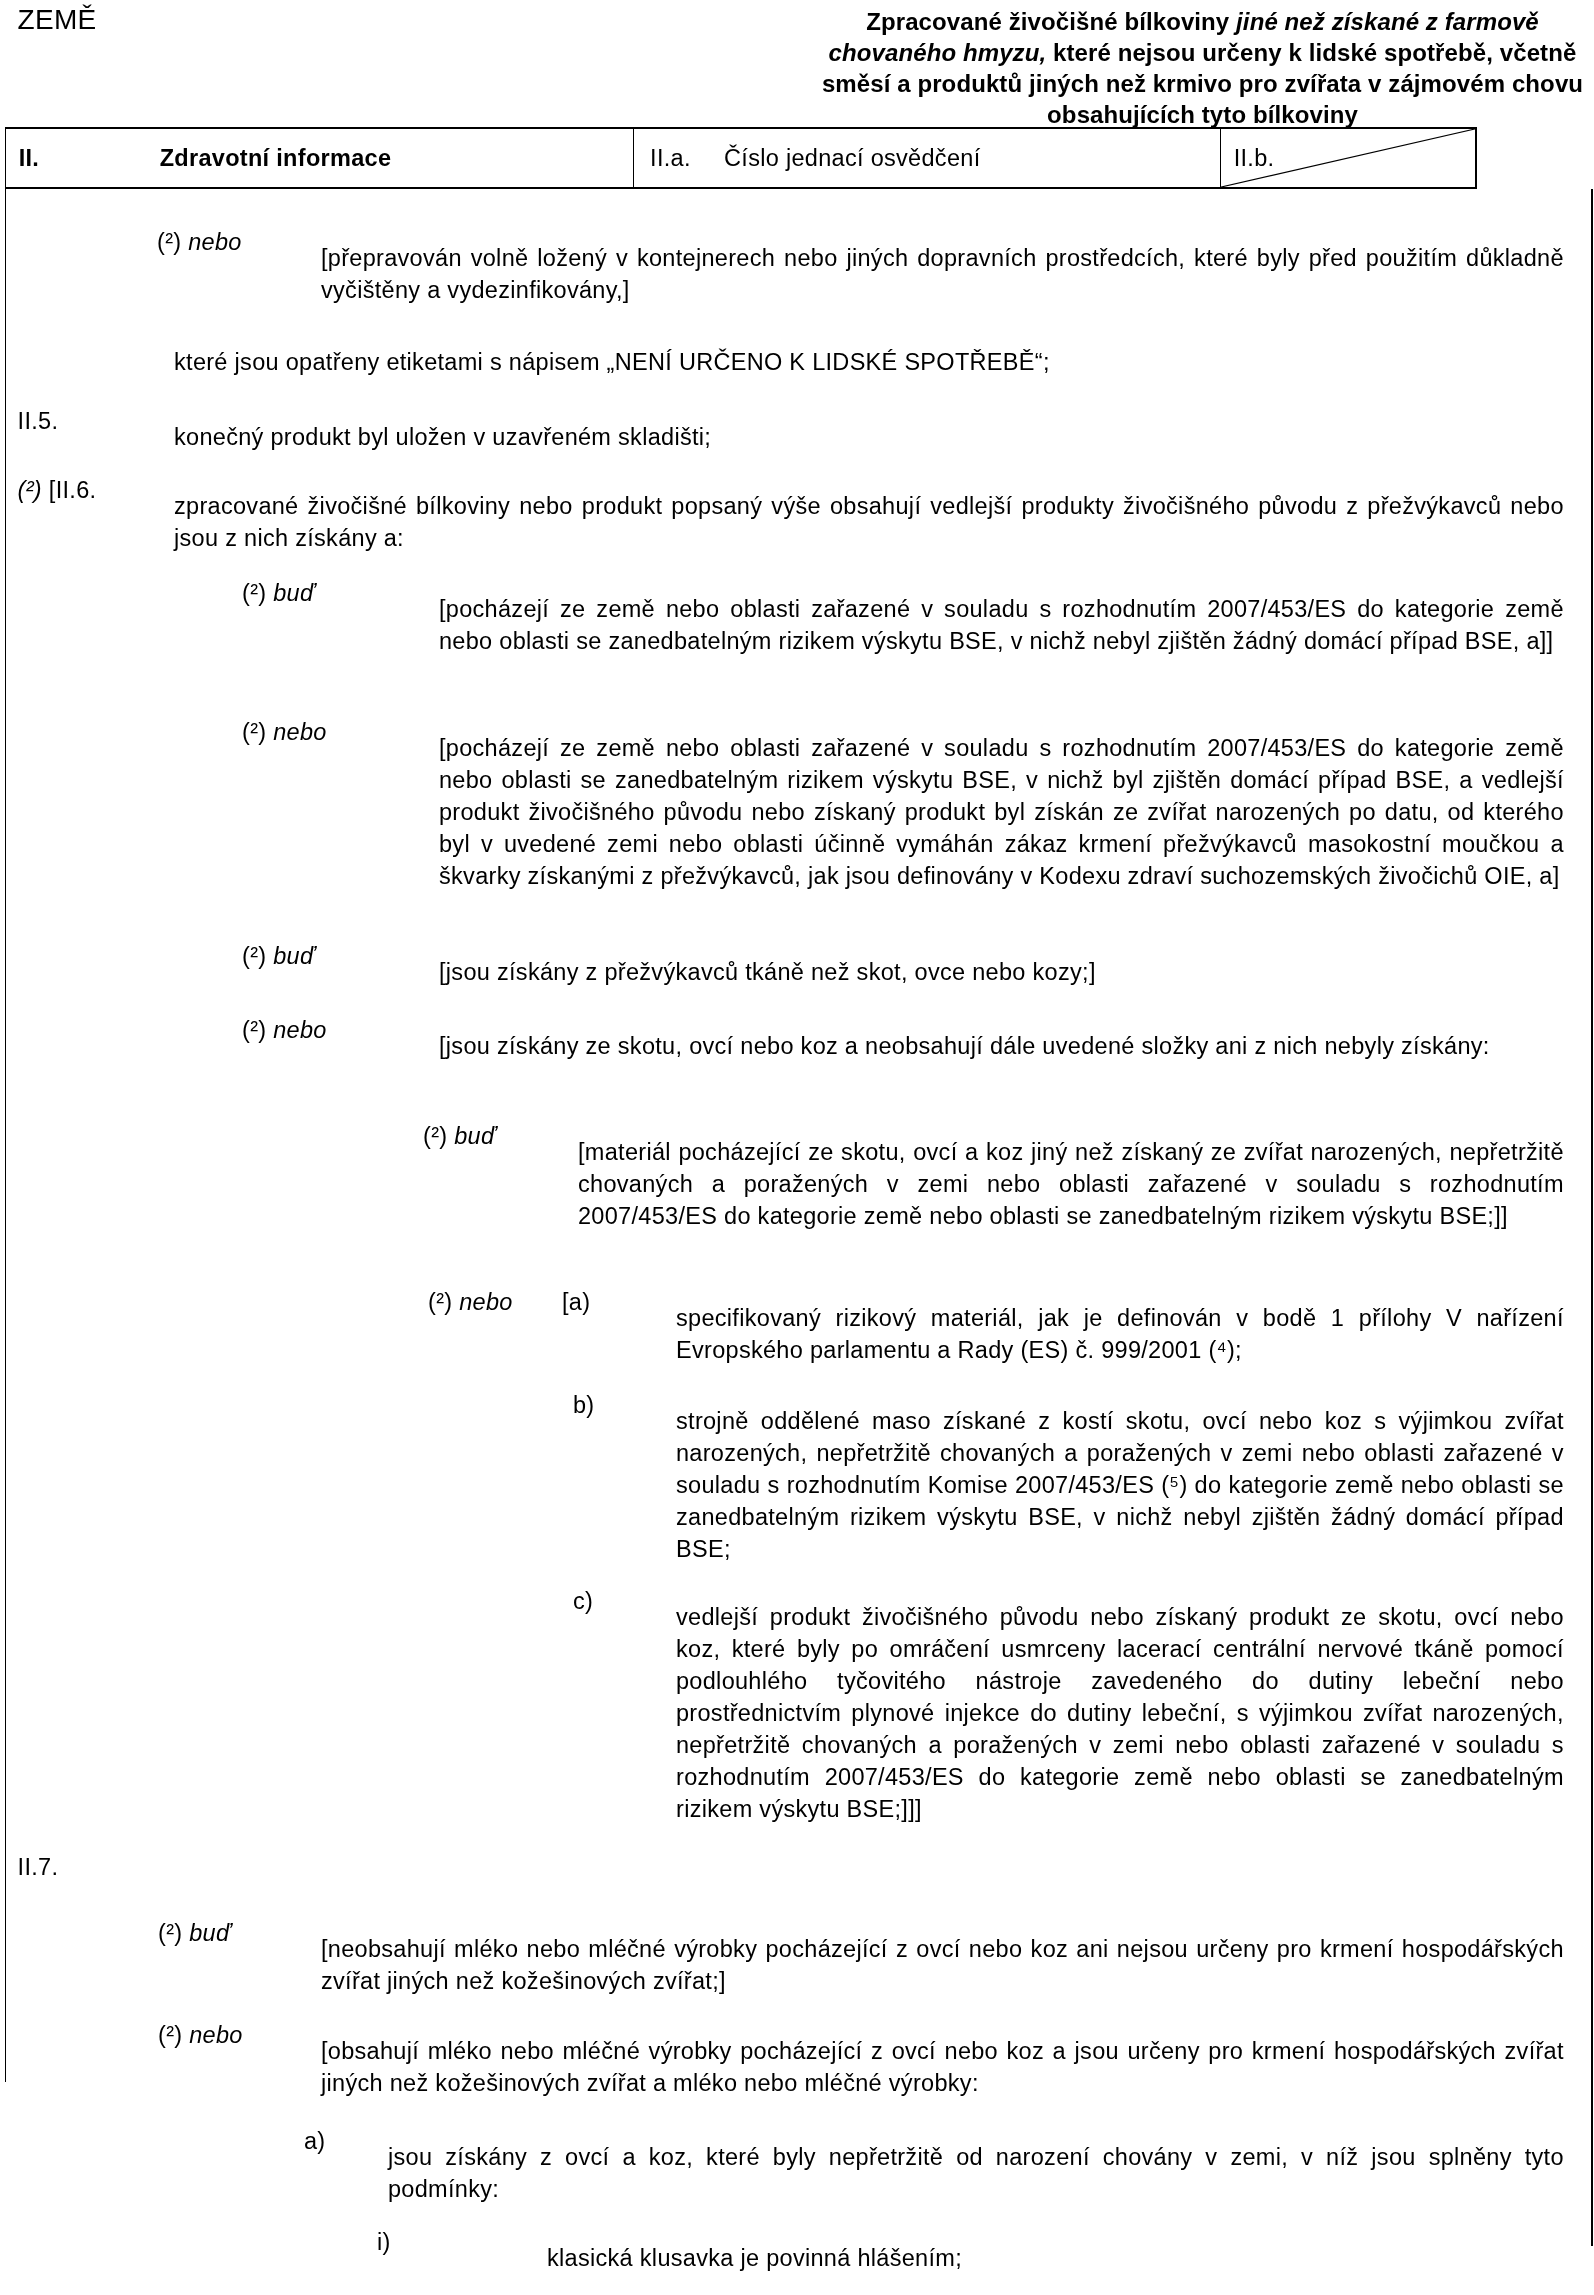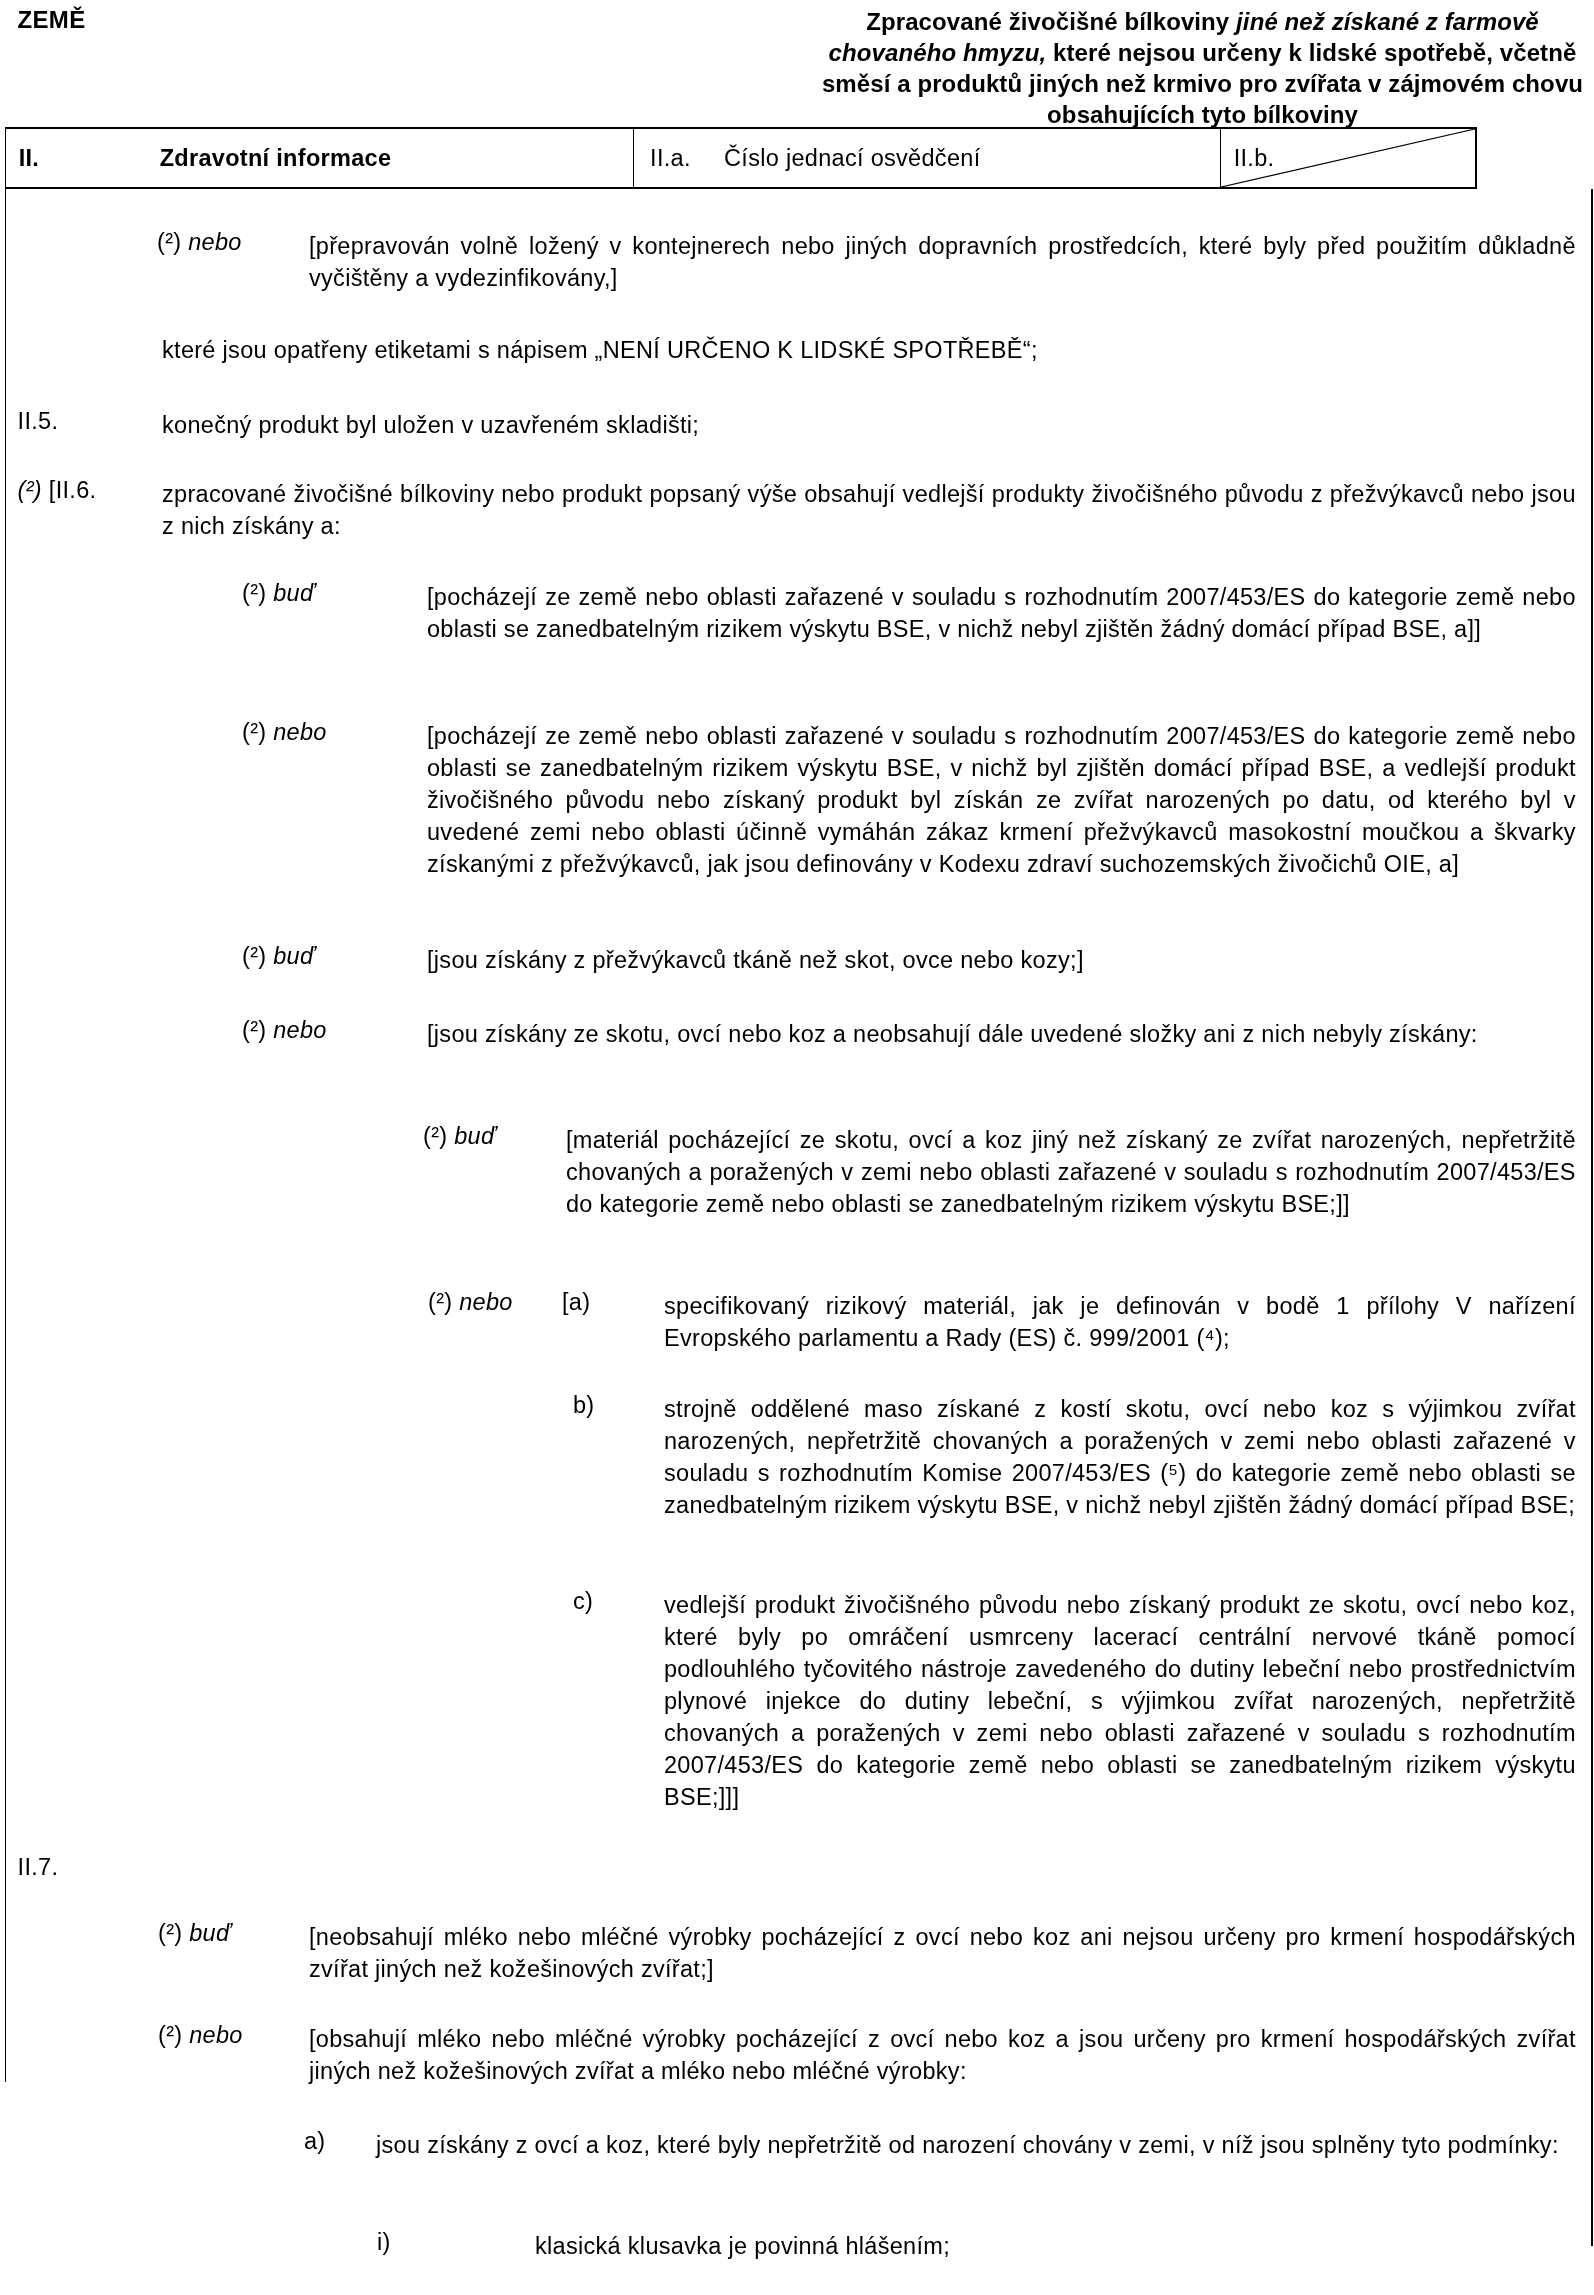--- a/index.html
+++ b/index.html
@@ -11,22 +11,22 @@
     color: #000000;
     font-family: "Liberation Sans", "DejaVu Sans", sans-serif;
     font-size: 23.5px;
     line-height: 32px;
     letter-spacing: 0.3px;
     overflow: hidden;
   }
   .country {
     position: absolute;
     left: 17.6px; top: 5.9px;
-    font-weight: bold;
-    font-size: 24px;
+    font-weight: normal;
+    font-size: 28px;
     line-height: 28px;
   }
   .title {
     position: absolute;
     left: 815px; top: 5.9px;
     width: 775px;
     text-align: center;
     font-weight: bold;
     font-size: 24px;
     line-height: 31px;
@@ -58,21 +58,21 @@
   .cell-3 { flex: 1; padding-left: 13px; border-left: 1.8px solid #000; }
   .diag { position: absolute; left: 0; top: 0; width: 100%; height: 100%; }
   .vline { position: absolute; background: #000; }
   .blk {
     position: absolute;
     left: 0;
     width: 1595px;
     box-sizing: border-box;
     padding-right: 15.2px;
   }
-  .blk .txt { margin: 4px; text-align: justify; }
+  .blk .txt { margin: 16px; text-align: justify; }
   .lbl, .num, .letter { position: absolute; top: 0; white-space: nowrap; }
   .lbl .word { font-style: italic; }
   .num .paren { font-style: italic; }
 </style>
 </head>
 <body>
 
 <div class="page">
 
   <div class="country">ZEMĚ</div>

